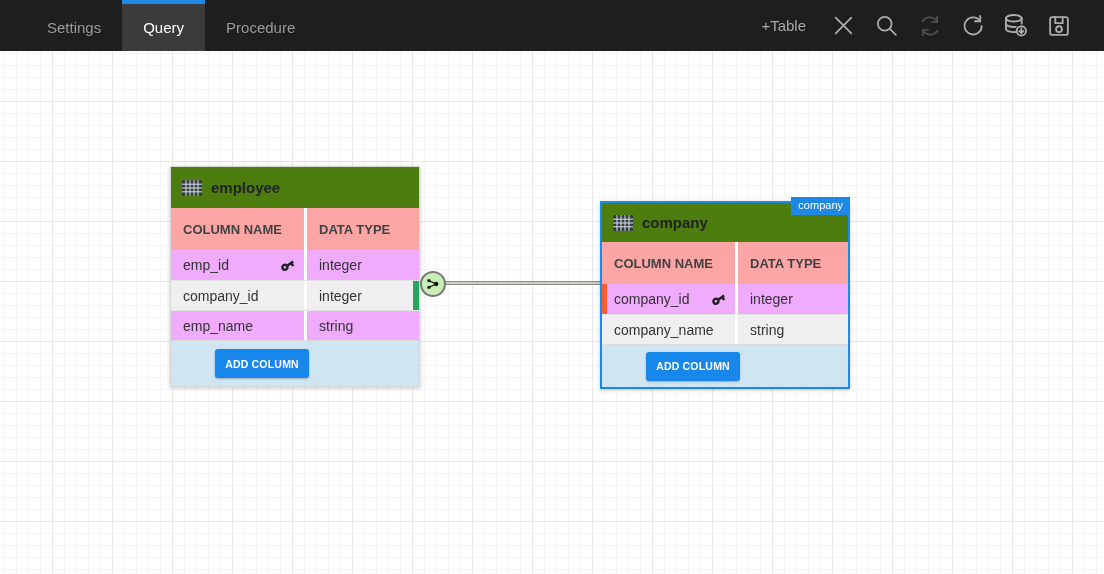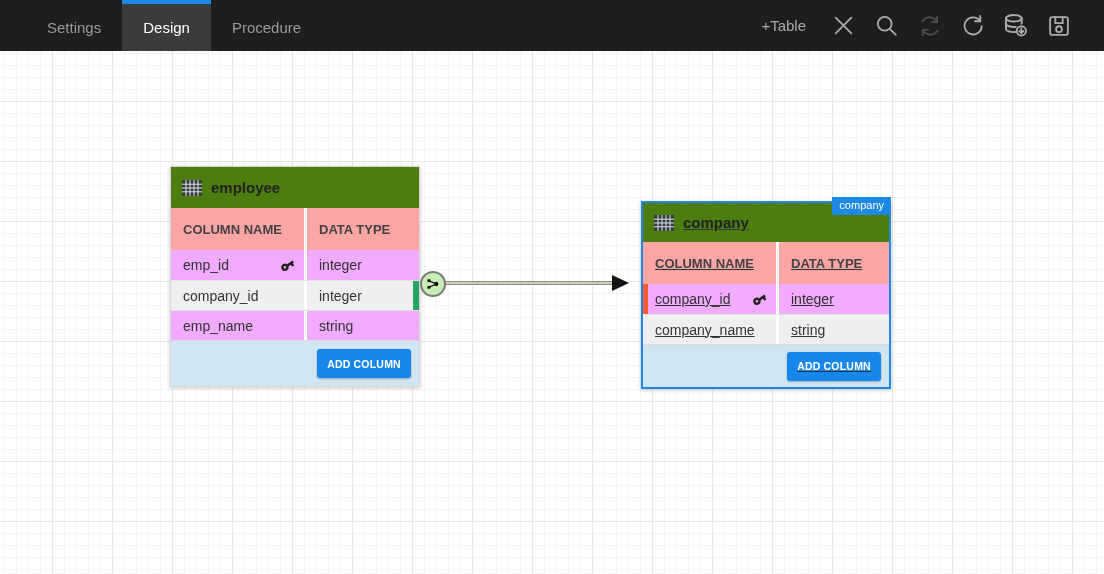--- a/index.html
+++ b/index.html
@@ -28,35 +28,35 @@
       linear-gradient(to bottom, #e7e7e7 1px, transparent 1px),
       linear-gradient(to right, #f4f4f4 1px, transparent 1px),
       linear-gradient(to bottom, #f4f4f4 1px, transparent 1px);
     background-size:60px 60px, 60px 60px, 12px 12px, 12px 12px;
     background-position:-8px -10px; }
 
   
   .table-card { position:absolute; width:250px; background:#fdfdfd;
     box-shadow:0 1px 4px rgba(0,0,0,.22); color:#333; z-index:2; }
   .card-employee { left:170px; top:115px; border:1px solid #d8d8d8; }
-  .card-company  { left:641px; top:150px; border:2px solid #1e88e5;text-decoration:underline; }
+  .card-company  { left:600px; top:150px; border:2px solid #1e88e5; }
   .card-header { background:#4d7c0f; display:flex; align-items:center; gap:9px;
     padding-left:11px; height:41px; font-weight:bold; font-size:15px; color:#222; }
   .card-company .card-header { height:39px; }
   .colhead { display:flex; background:#fca5a5; height:42px; font-weight:bold;
     font-size:13px; color:#424242; }
   .cell { display:flex; align-items:center; padding-left:12px; }
   .cname { width:136px; border-right:3px solid #ffffff; }
   .ctype { flex:1; }
   .trow { display:flex; height:30px; position:relative; border-top:1px solid #e3e3e3;
     font-size:14px; background:#f0abfc; }
   .trow.alt { background:#efefef; }
   .keyicon { margin-left:auto; margin-right:9px; display:flex; }
   .card-footer { background:#cfe5f2; height:46px; display:flex; align-items:center;
-    justify-content:flex-end; border-top:1px solid #dadada;padding-left:44px; }
+    justify-content:flex-start; border-top:1px solid #dadada;padding-left:44px; }
   .card-company .card-footer { height:43px; }
   .addcol { background:#1787ec; color:#fff; border:none; border-radius:3px;
     width:94px; height:29px; font-size:10.5px; font-weight:bold; margin-right:8px;
     letter-spacing:.2px; font-family:inherit; cursor:pointer;
     box-shadow:0 1px 2px rgba(0,0,0,.25); }
   .badge { position:absolute; top:-6px; right:-2px; background:#1e88e5; color:#fff;
     font-size:11px; padding:2px 7px 3px; line-height:13px; }
 
   
   .handle-src { position:absolute; right:0; top:0; bottom:0; width:6px; background:#25a55f; }
@@ -69,21 +69,21 @@
   .rel-node  { position:absolute; left:420px; top:220px; width:26px; height:26px;
     border-radius:50%; background:#c8eeb5; border:2px solid #787878;
     display:flex; align-items:center; justify-content:center; z-index:3; cursor:pointer; }
 </style>
 </head>
 <body>
 
 <div class="topbar">
   <div class="tabs">
     <div class="tab">Settings</div>
-    <div class="tab active">Design</div>
+    <div class="tab active">Query</div>
     <div class="tab">Procedure</div>
   </div>
   <div class="topbar-right">
     <span class="addtable">+Table</span>
 
     <span class="tbicon">
       <svg width="25" height="25" viewBox="0 0 24 24">
           <path d="M4.5 4.5 L19.5 19.5 M19.5 4.5 L4.5 19.5"></path>
         </svg>
     </span>

